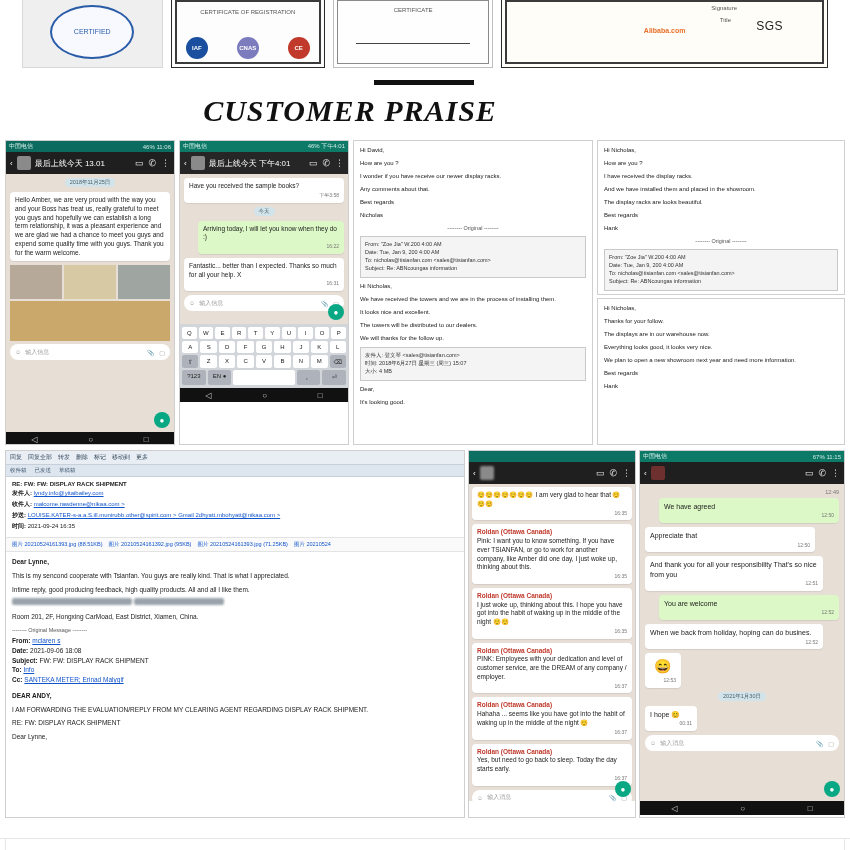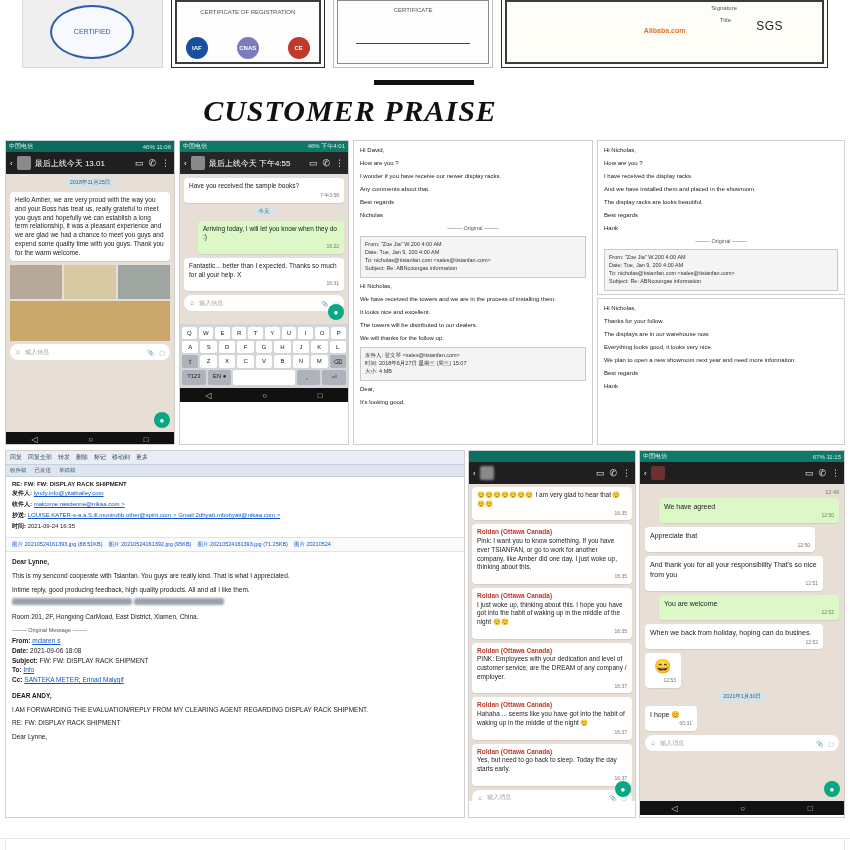--- a/index.html
+++ b/index.html
@@ -251,21 +251,21 @@
   </div>
 
   <div class="shot" style="left:179px; top:140px; width:170px; height:305px;">
     <div class="wa-status green2">
       <span>中国电信</span>
       <span>46% 下午4:01</span>
     </div>
     <div class="wa-header dark2">
       <span>‹</span>
       <span class="avatar-sq"></span>
-      <span class="hdr-name">最后上线今天 下午4:55</span>
+      <span class="hdr-name">最后上线今天 下午4:01</span>
       <span class="hdr-icons">
         <span>▭</span>
         <span>✆</span>
         <span>⋮</span>
       </span>
     </div>
     <div class="wa-body" style="height:150px;">
       <div class="bubble">
         <span>Have you received the sample books?</span>
         <span class="tm">下午3:58</span>

